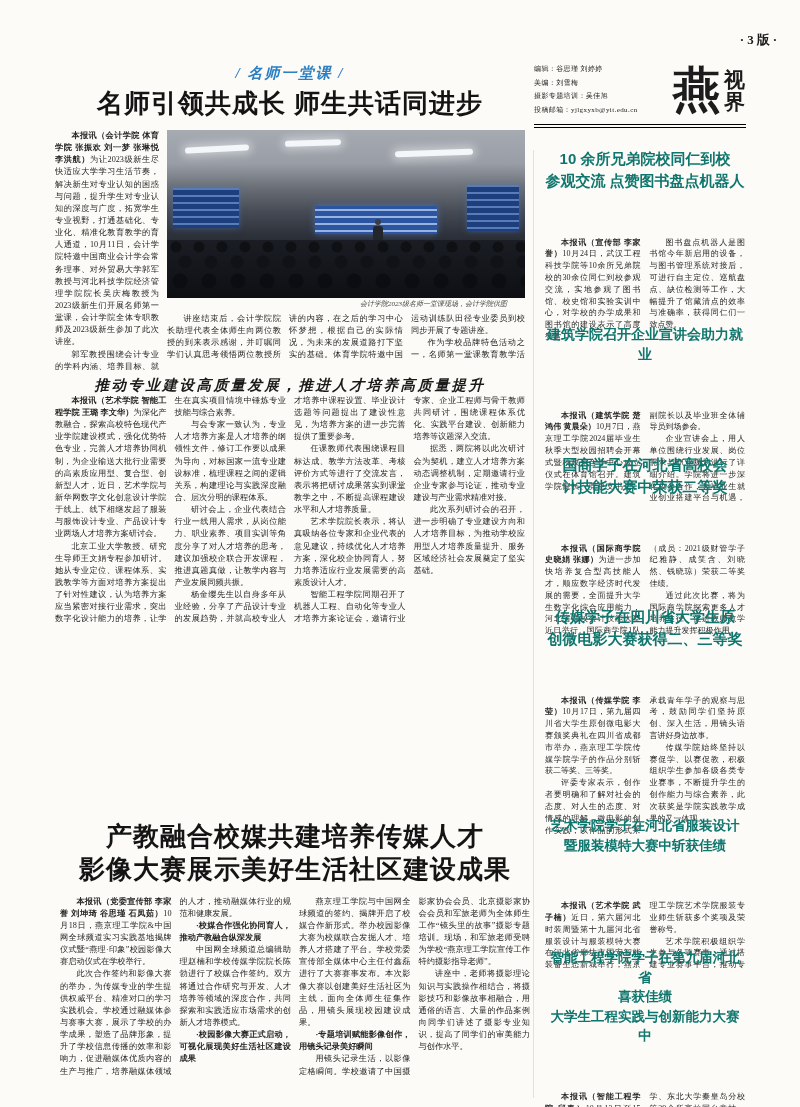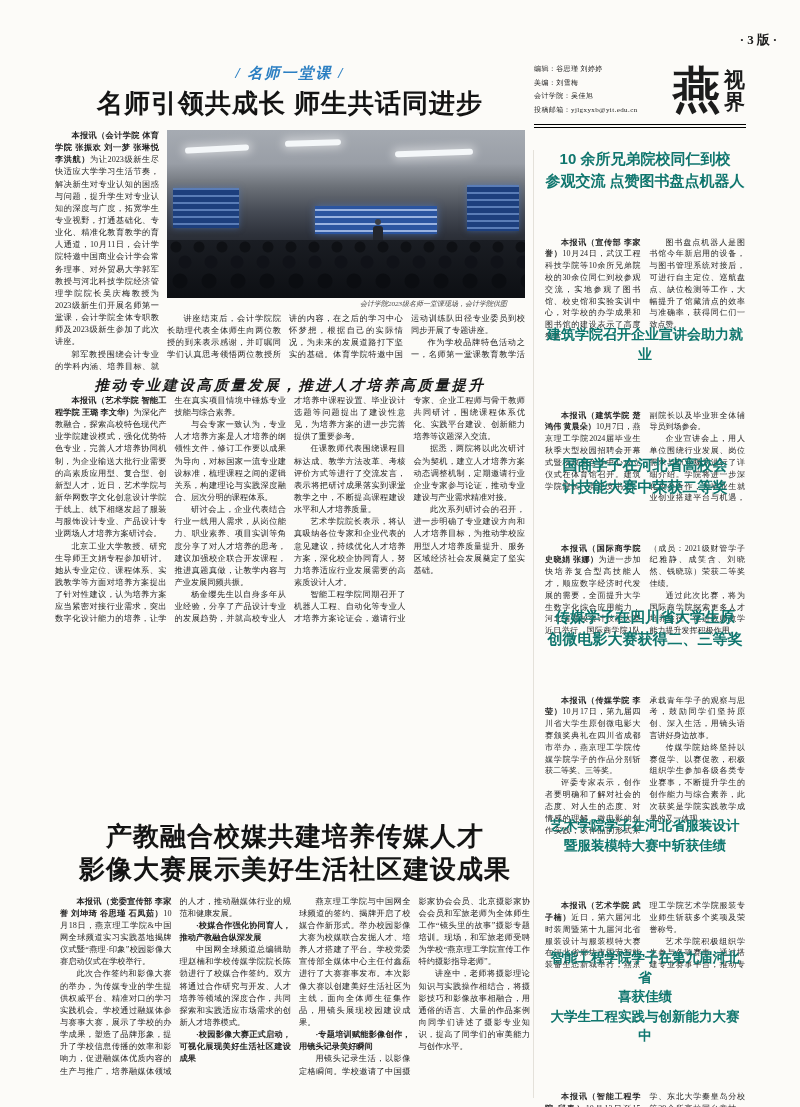--- a/index.html
+++ b/index.html
@@ -80,21 +80,21 @@
 <body>
 
 <div class="page">
 
   <div class="page-marker">·3版·</div>
 
   <div class="masthead">
     <div class="editor-lines">
         <p>编辑：谷思瑾 刘婷婷</p>
         <p>美编：刘雪梅</p>
-        <p>会计学院：吴佳旭</p>
+        <p>摄影专题培训：吴佳旭</p>
         <p>投稿邮箱：yjlgxyxb@yit.edu.cn</p>
       </div>
     <div class="mast-logo">
       <span class="logo-main">燕</span>
       <span class="logo-side">视界</span>
     </div>
   </div>
 
   <div class="divider-v"></div>
 

